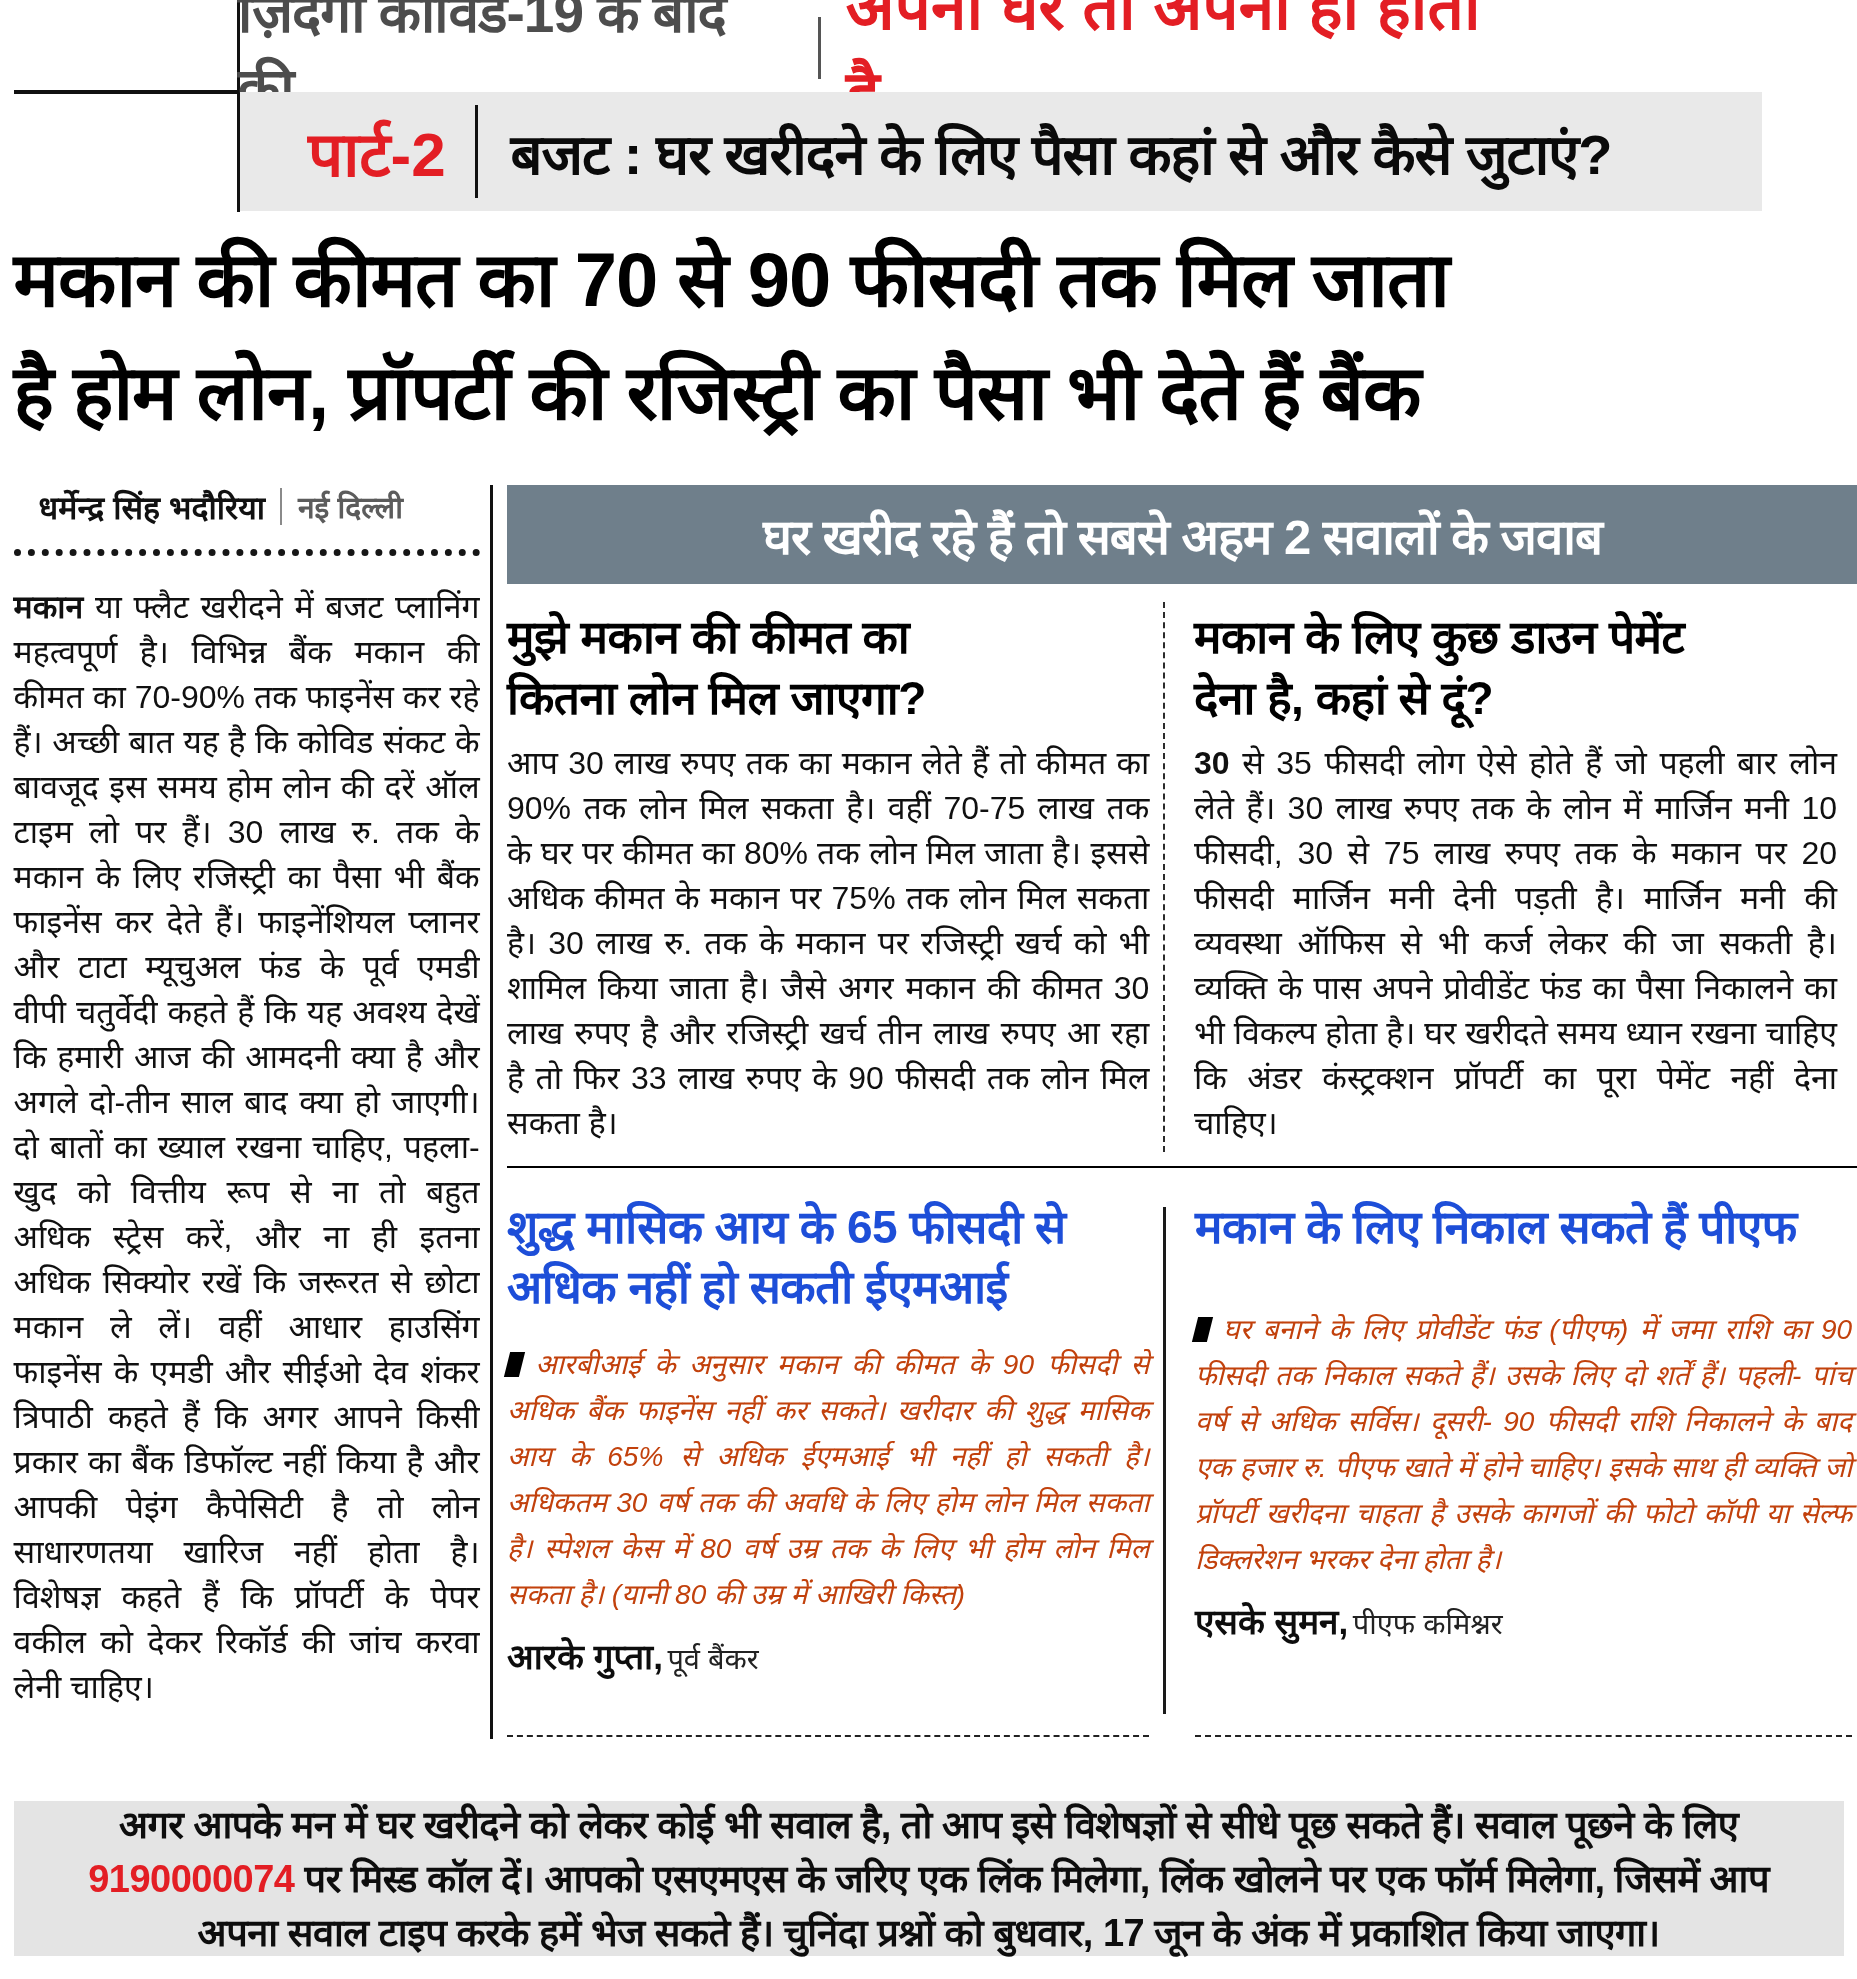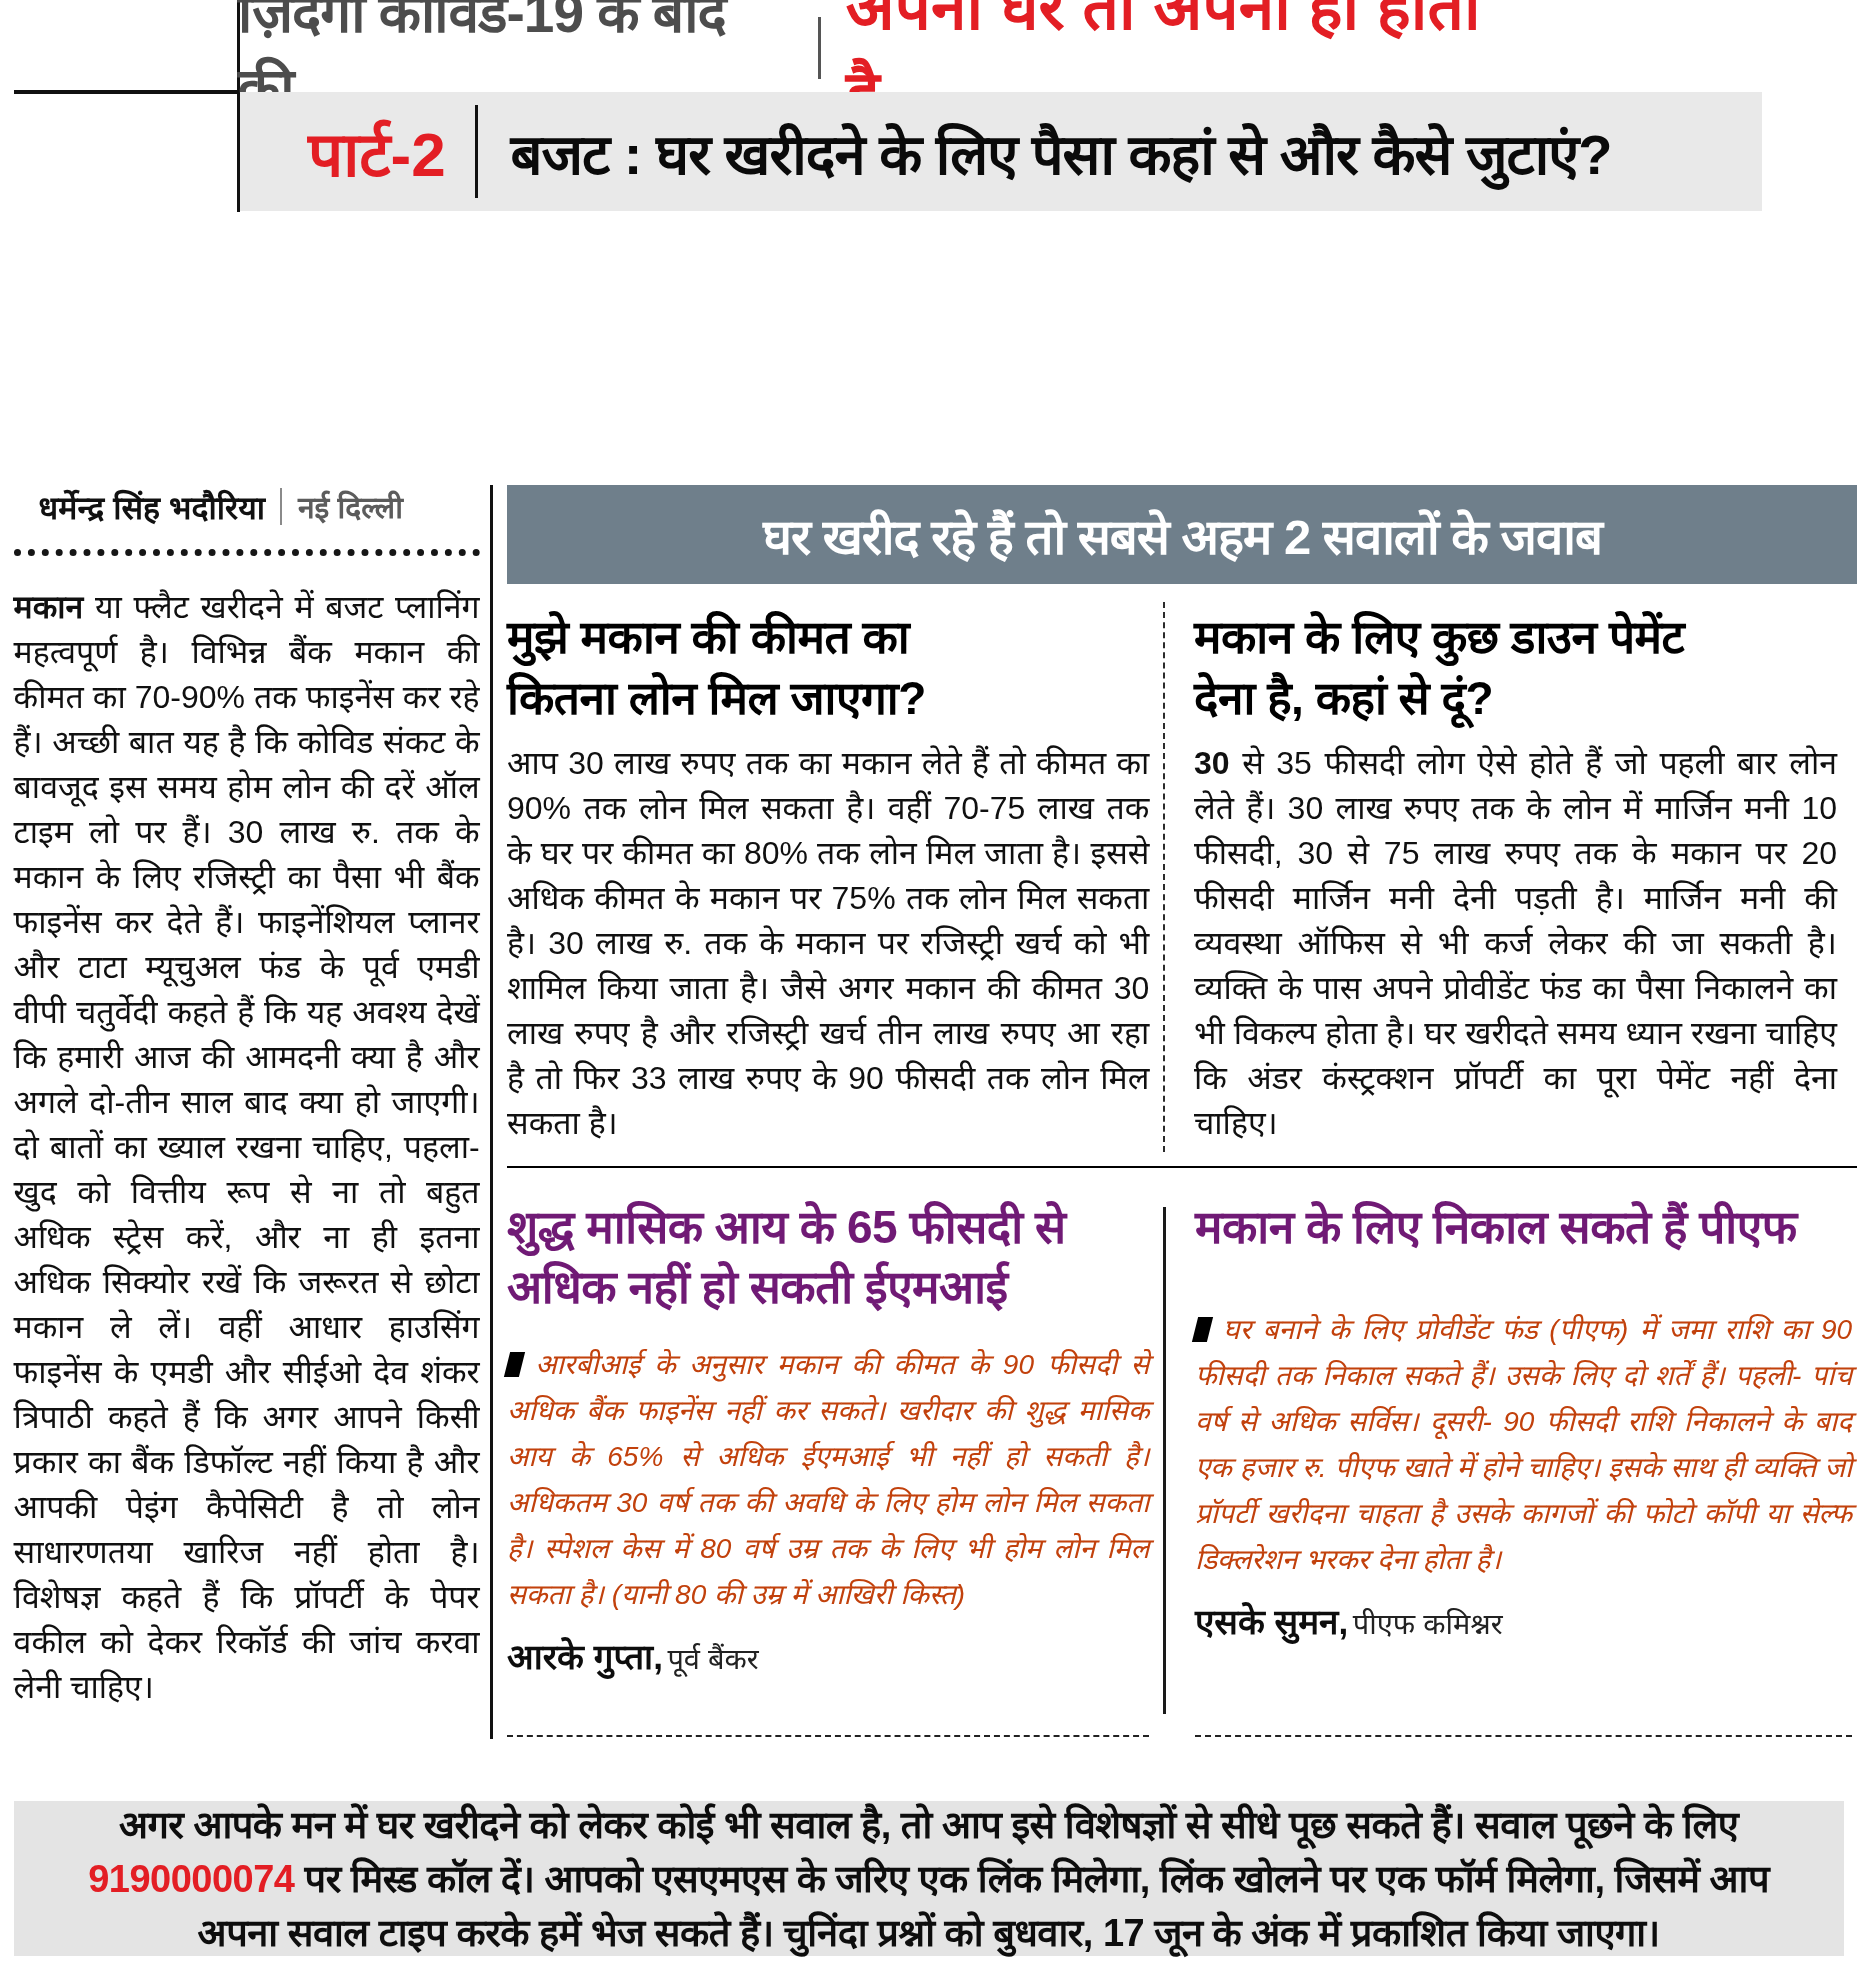--- a/index.html
+++ b/index.html
@@ -59,21 +59,21 @@
   .q-head{font-size:46px;line-height:61px;font-weight:800;color:#000;margin:7.8px 0 11.6px 0;letter-spacing:-0.5px;}
   .q-body{font-size:32px;line-height:45px;text-align:justify;color:#101010;margin:0;}
   .q-body b{font-weight:800;}
   .qa-hr{border-top:2.9px solid #000;margin:0;}
   
   .expert-row{display:flex;min-height:604px;}
   .expert-col{box-sizing:border-box;display:flex;flex-direction:column;padding-top:29px;}
   .expert-col1{width:656px;padding-right:13.6px;}
   .expert-div{width:2.9px;background:#1a1a1a;margin:39px 0 58px 0;}
   .expert-col2{flex:1;padding-left:29px;padding-right:5.8px;}
-  .x-head{font-size:46px;line-height:60px;font-weight:800;color:#701a75;margin:0 0 25px 0;letter-spacing:-0.5px;}
+  .x-head{font-size:46px;line-height:60px;font-weight:800;color:#1d4ed8;margin:0 0 25px 0;letter-spacing:-0.5px;}
   .x-body{font-size:28px;line-height:46px;font-style:italic;text-align:justify;color:#c2410c;margin:0;}
   .flag{display:inline-block;width:14.6px;height:25px;background:#000;margin-right:13.6px;transform:skewX(-14deg);vertical-align:-2.9px;}
   .attribution{margin-top:13.6px;}
   .attr-name{font-size:35px;font-weight:800;font-style:normal;}
   .attr-role{font-size:29px;color:#222;}
   .dashed-rule{border-top:2.9px dashed #222;margin-top:auto;margin-bottom:35px;}
   
   .footer{
     position:absolute;left:13.6px;top:1801px;width:1830px;height:155px;
     background:#e4e4e4;box-sizing:border-box;
@@ -98,20 +98,24 @@
     <span class="kicker-div1"></span>
     <span class="kicker-tagline" style="color:#e31e24;">अपना घर तो अपना ही होता है</span>
   </div>
 
   <div class="kicker-bar">
     <span class="kicker-part" style="color:#e31e24;">पार्ट-2</span>
     <span class="kicker-div2"></span>
     <span class="kicker-title">बजट : घर खरीदने के लिए पैसा कहां से और कैसे जुटाएं?</span>
   </div>
 
+  <div class="headline">
+    <div>मकान की कीमत का 70 से 90 फीसदी तक मिल जाता</div>
+    <div>है होम लोन, प्रॉपर्टी की रजिस्ट्री का पैसा भी देते हैं बैंक</div>
+  </div>
 
   <div class="left-col">
     <div class="byline">
       <span class="byline-author">धर्मेन्द्र सिंह भदौरिया</span>
       <span class="byline-div"></span>
       <span class="byline-loc">नई दिल्ली</span>
     </div>
     <div class="dotted-rule"></div>
     <p class="article"><b>मकान</b><span> या फ्लैट खरीदने में बजट प्लानिंग महत्वपूर्ण है। विभिन्न बैंक मकान की कीमत का 70-90% तक फाइनेंस कर रहे हैं। अच्छी बात यह है कि कोविड संकट के बावजूद इस समय होम लोन की दरें ऑल टाइम लो पर हैं। 30 लाख रु. तक के मकान के लिए रजिस्ट्री का पैसा भी बैंक फाइनेंस कर देते हैं। फाइनेंशियल प्लानर और टाटा म्यूचुअल फंड के पूर्व एमडी वीपी चतुर्वेदी कहते हैं कि यह अवश्य देखें कि हमारी आज की आमदनी क्या है और अगले दो-तीन साल बाद क्या हो जाएगी। दो बातों का ख्याल रखना चाहिए, पहला- खुद को वित्तीय रूप से ना तो बहुत अधिक स्ट्रेस करें, और ना ही इतना अधिक सिक्योर रखें कि जरूरत से छोटा मकान ले लें। वहीं आधार हाउसिंग फाइनेंस के एमडी और सीईओ देव शंकर त्रिपाठी कहते हैं कि अगर आपने किसी प्रकार का बैंक डिफॉल्ट नहीं किया है और आपकी पेइंग कैपेसिटी है तो लोन साधारणतया खारिज नहीं होता है। विशेषज्ञ कहते हैं कि प्रॉपर्टी के पेपर वकील को देकर रिकॉर्ड की जांच करवा लेनी चाहिए।</span></p>
   </div>

